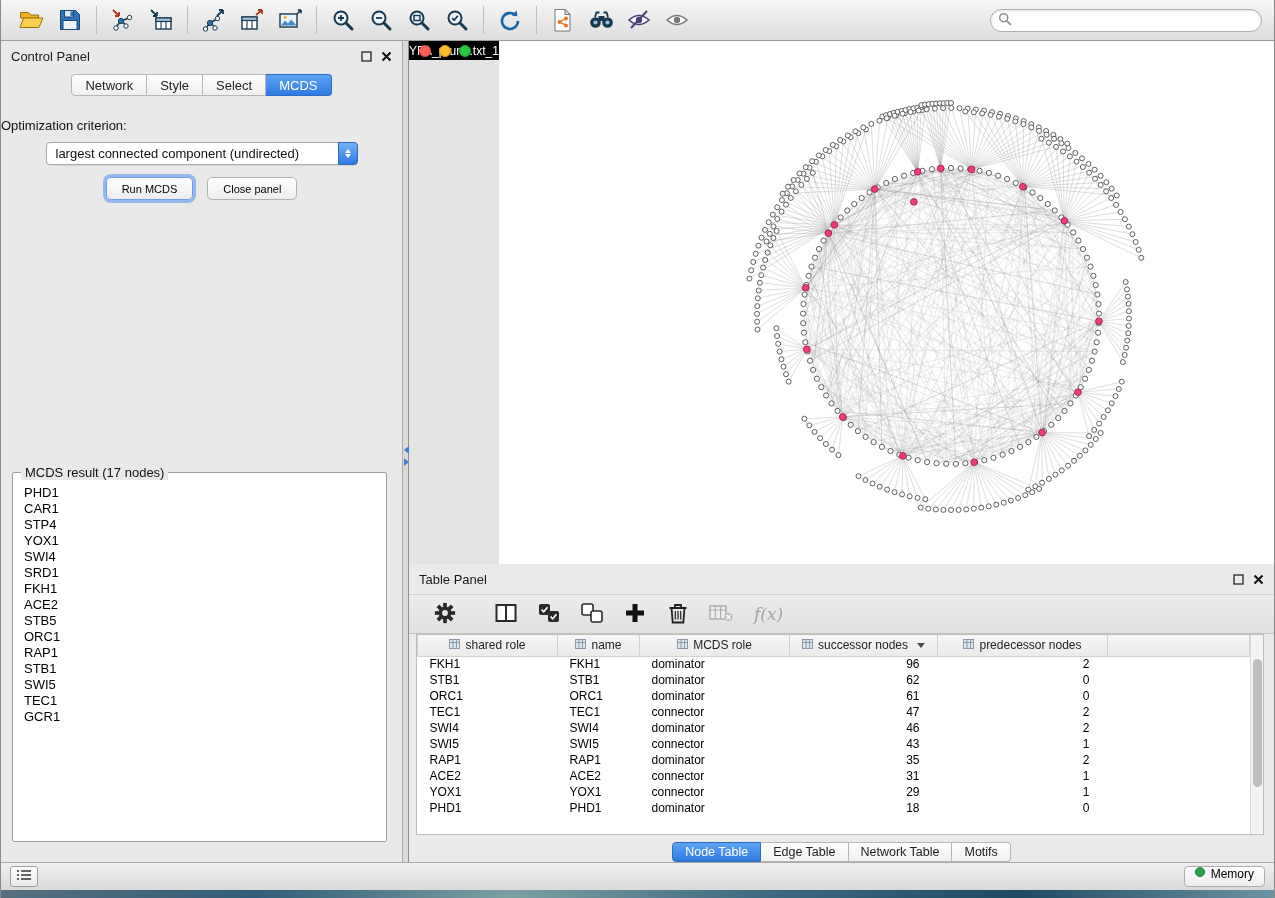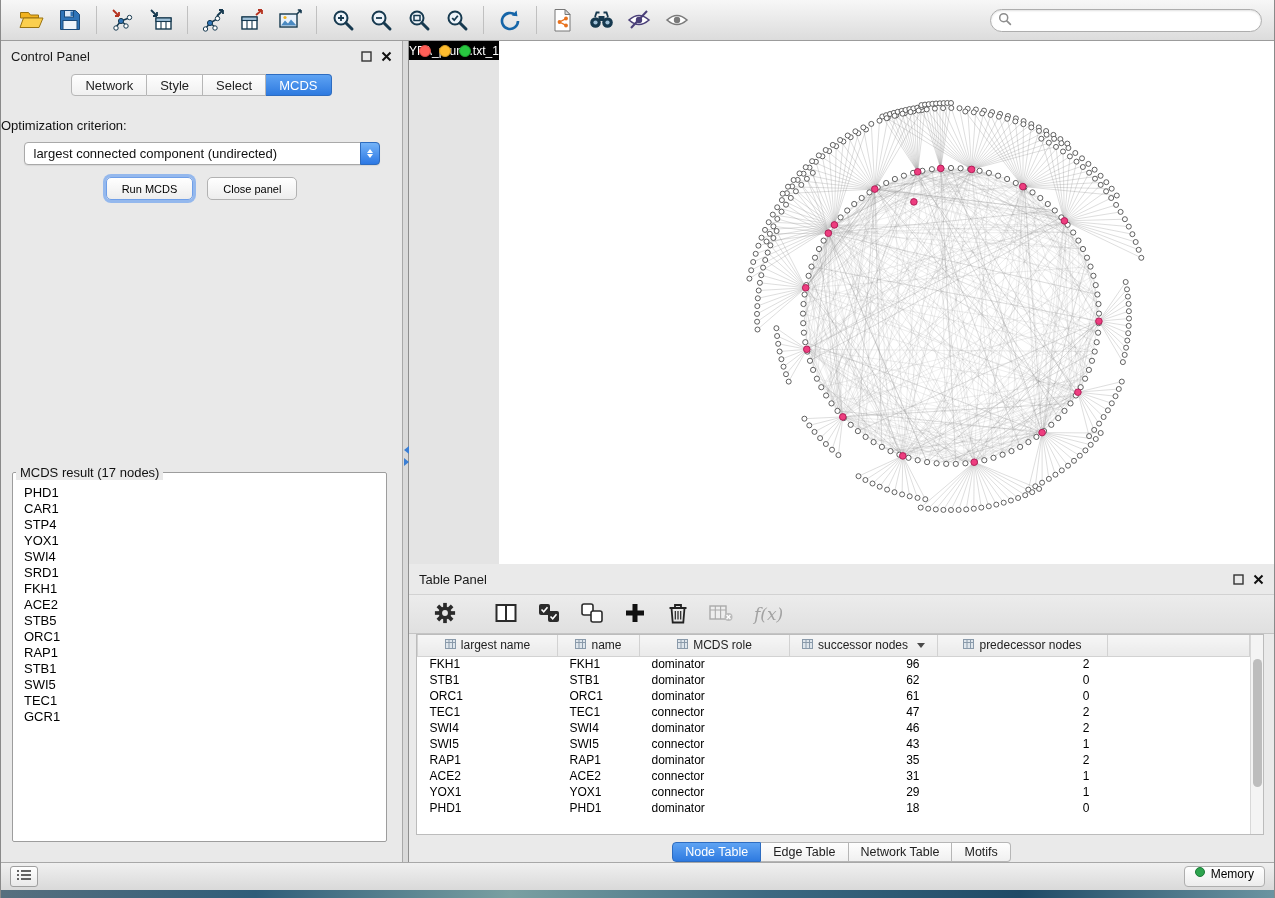--- a/index.html
+++ b/index.html
@@ -18,29 +18,29 @@
   .control-panel{width:401px;flex:0 0 401px;background:#e9e9e9;position:relative}
   .cp-header,.tp-header{height:30px;display:flex;align-items:center;padding:0 10px;font-size:13px;color:#1a1a1a}
   .win-icons{margin-left:auto;display:flex;gap:9px;align-items:center}
   .win-icons span{display:flex}
   .seg-row{display:flex;justify-content:center;margin-top:3px}
   .seg-tab{padding:0 13px;font-size:13px;background:linear-gradient(#fefefe,#f0f0f0);border:1px solid #b6b6b6;border-left:none;height:22px;display:flex;align-items:center;cursor:default;color:#222}
   .seg-tab:first-child{border-left:1px solid #b6b6b6;border-radius:4px 0 0 4px}
   .seg-tab:last-child{border-radius:0 4px 4px 0}
   .seg-tab.active{background:linear-gradient(#5ea3f3,#2e7ae0);color:#fff;border-color:#2d6cc0}
   .opt-label{text-align:left;margin-top:22px;font-size:13px}
-  .dropdown{margin:9px auto 0;width:356px;height:23px;background:#fff;border:1px solid #a9a9a9;border-radius:4px;display:flex;align-items:center;position:relative;padding:0 24px 0 9px;font-size:13px;box-shadow:0 1px 1px rgba(0,0,0,.08);cursor:default}
+  .dropdown{margin:9px auto 0;width:312px;height:23px;background:#fff;border:1px solid #a9a9a9;border-radius:4px;display:flex;align-items:center;position:relative;padding:0 24px 0 9px;font-size:13px;box-shadow:0 1px 1px rgba(0,0,0,.08);cursor:default}
   .dropdown .stepper{position:absolute;right:-1px;top:-1px;width:20px;height:23px;background:linear-gradient(#74b3f8,#2c78e4);border:1px solid #2d6cc0;border-radius:0 4px 4px 0;display:flex;flex-direction:column;align-items:center;justify-content:center;gap:1px}
   .tri-up{width:0;height:0;border-left:3.5px solid transparent;border-right:3.5px solid transparent;border-bottom:4.5px solid #fff}
   .tri-dn{width:0;height:0;border-left:3.5px solid transparent;border-right:3.5px solid transparent;border-top:4.5px solid #fff}
   .btn-row{display:flex;justify-content:center;gap:14px;margin-top:12px}
   .push-btn{height:23px;padding:0 15px;background:linear-gradient(#ffffff,#ededed);border:1px solid #b2b2b2;border-radius:5px;font-size:11px;cursor:default;font-family:"Liberation Sans",sans-serif}
   .push-btn.focused{box-shadow:0 0 0 3px rgba(92,152,240,.6);border-color:#6f9fe8}
   fieldset.result-group{position:absolute;left:11px;right:15px;top:424px;bottom:20px;border:1px solid #9d9d9d;border-radius:2px;background:#fff;padding:3px}
-  fieldset.result-group legend{font-size:13px;padding:0 4px;background:#e9e9e9;color:#111}
+  fieldset.result-group legend{font-size:13px;padding:0 4px;margin-left:5px;background:#e9e9e9;color:#111}
   .mcds-list{width:100%;height:100%;overflow:hidden;padding:2px 8px;background:#fff}
   .mcds-item{font-size:13px;line-height:16px;color:#000}
   
   .splitter{width:7px;flex:0 0 7px;background:#dadada;border-left:1px solid #a8a8a8;border-right:1px solid #8f8f8f;position:relative}
   .splitter .handle{position:absolute;top:405px;left:0;width:6px;display:flex;flex-direction:column;gap:4px;align-items:center}
   .h-tri-l{width:0;height:0;border-top:4px solid transparent;border-bottom:4px solid transparent;border-right:5px solid #3b7fd4}
   .h-tri-r{width:0;height:0;border-top:4px solid transparent;border-bottom:4px solid transparent;border-left:5px solid #3b7fd4}
   
   .right-col{flex:1;display:flex;flex-direction:column;min-width:0;background:#e4e4e4}
   .net-window{height:523px;flex:0 0 523px;display:flex;flex-direction:row}
@@ -1482,21 +1482,21 @@
             <thead>
                 <tr id="thead-row">
                   <th>
                     <div class="th-wrap">
                       <span><svg width="11" height="10" viewBox="0 0 11 10">
                           <rect x="0.5" y="0.5" width="10" height="9" fill="#dfe6ec" stroke="#8a9aaa"></rect>
                           <line x1="0.5" y1="3.5" x2="10.5" y2="3.5" stroke="#8a9aaa"></line>
                           <line x1="4" y1="0.5" x2="4" y2="9.5" stroke="#8a9aaa"></line>
                           <line x1="7.5" y1="0.5" x2="7.5" y2="9.5" stroke="#8a9aaa"></line>
                         </svg></span>
-                      <span>largest name</span>
+                      <span>shared role</span>
                     </div>
                   </th>
                   <th>
                     <div class="th-wrap">
                       <span><svg width="11" height="10" viewBox="0 0 11 10">
                           <rect x="0.5" y="0.5" width="10" height="9" fill="#dfe6ec" stroke="#8a9aaa"></rect>
                           <line x1="0.5" y1="3.5" x2="10.5" y2="3.5" stroke="#8a9aaa"></line>
                           <line x1="4" y1="0.5" x2="4" y2="9.5" stroke="#8a9aaa"></line>
                           <line x1="7.5" y1="0.5" x2="7.5" y2="9.5" stroke="#8a9aaa"></line>
                         </svg></span>

